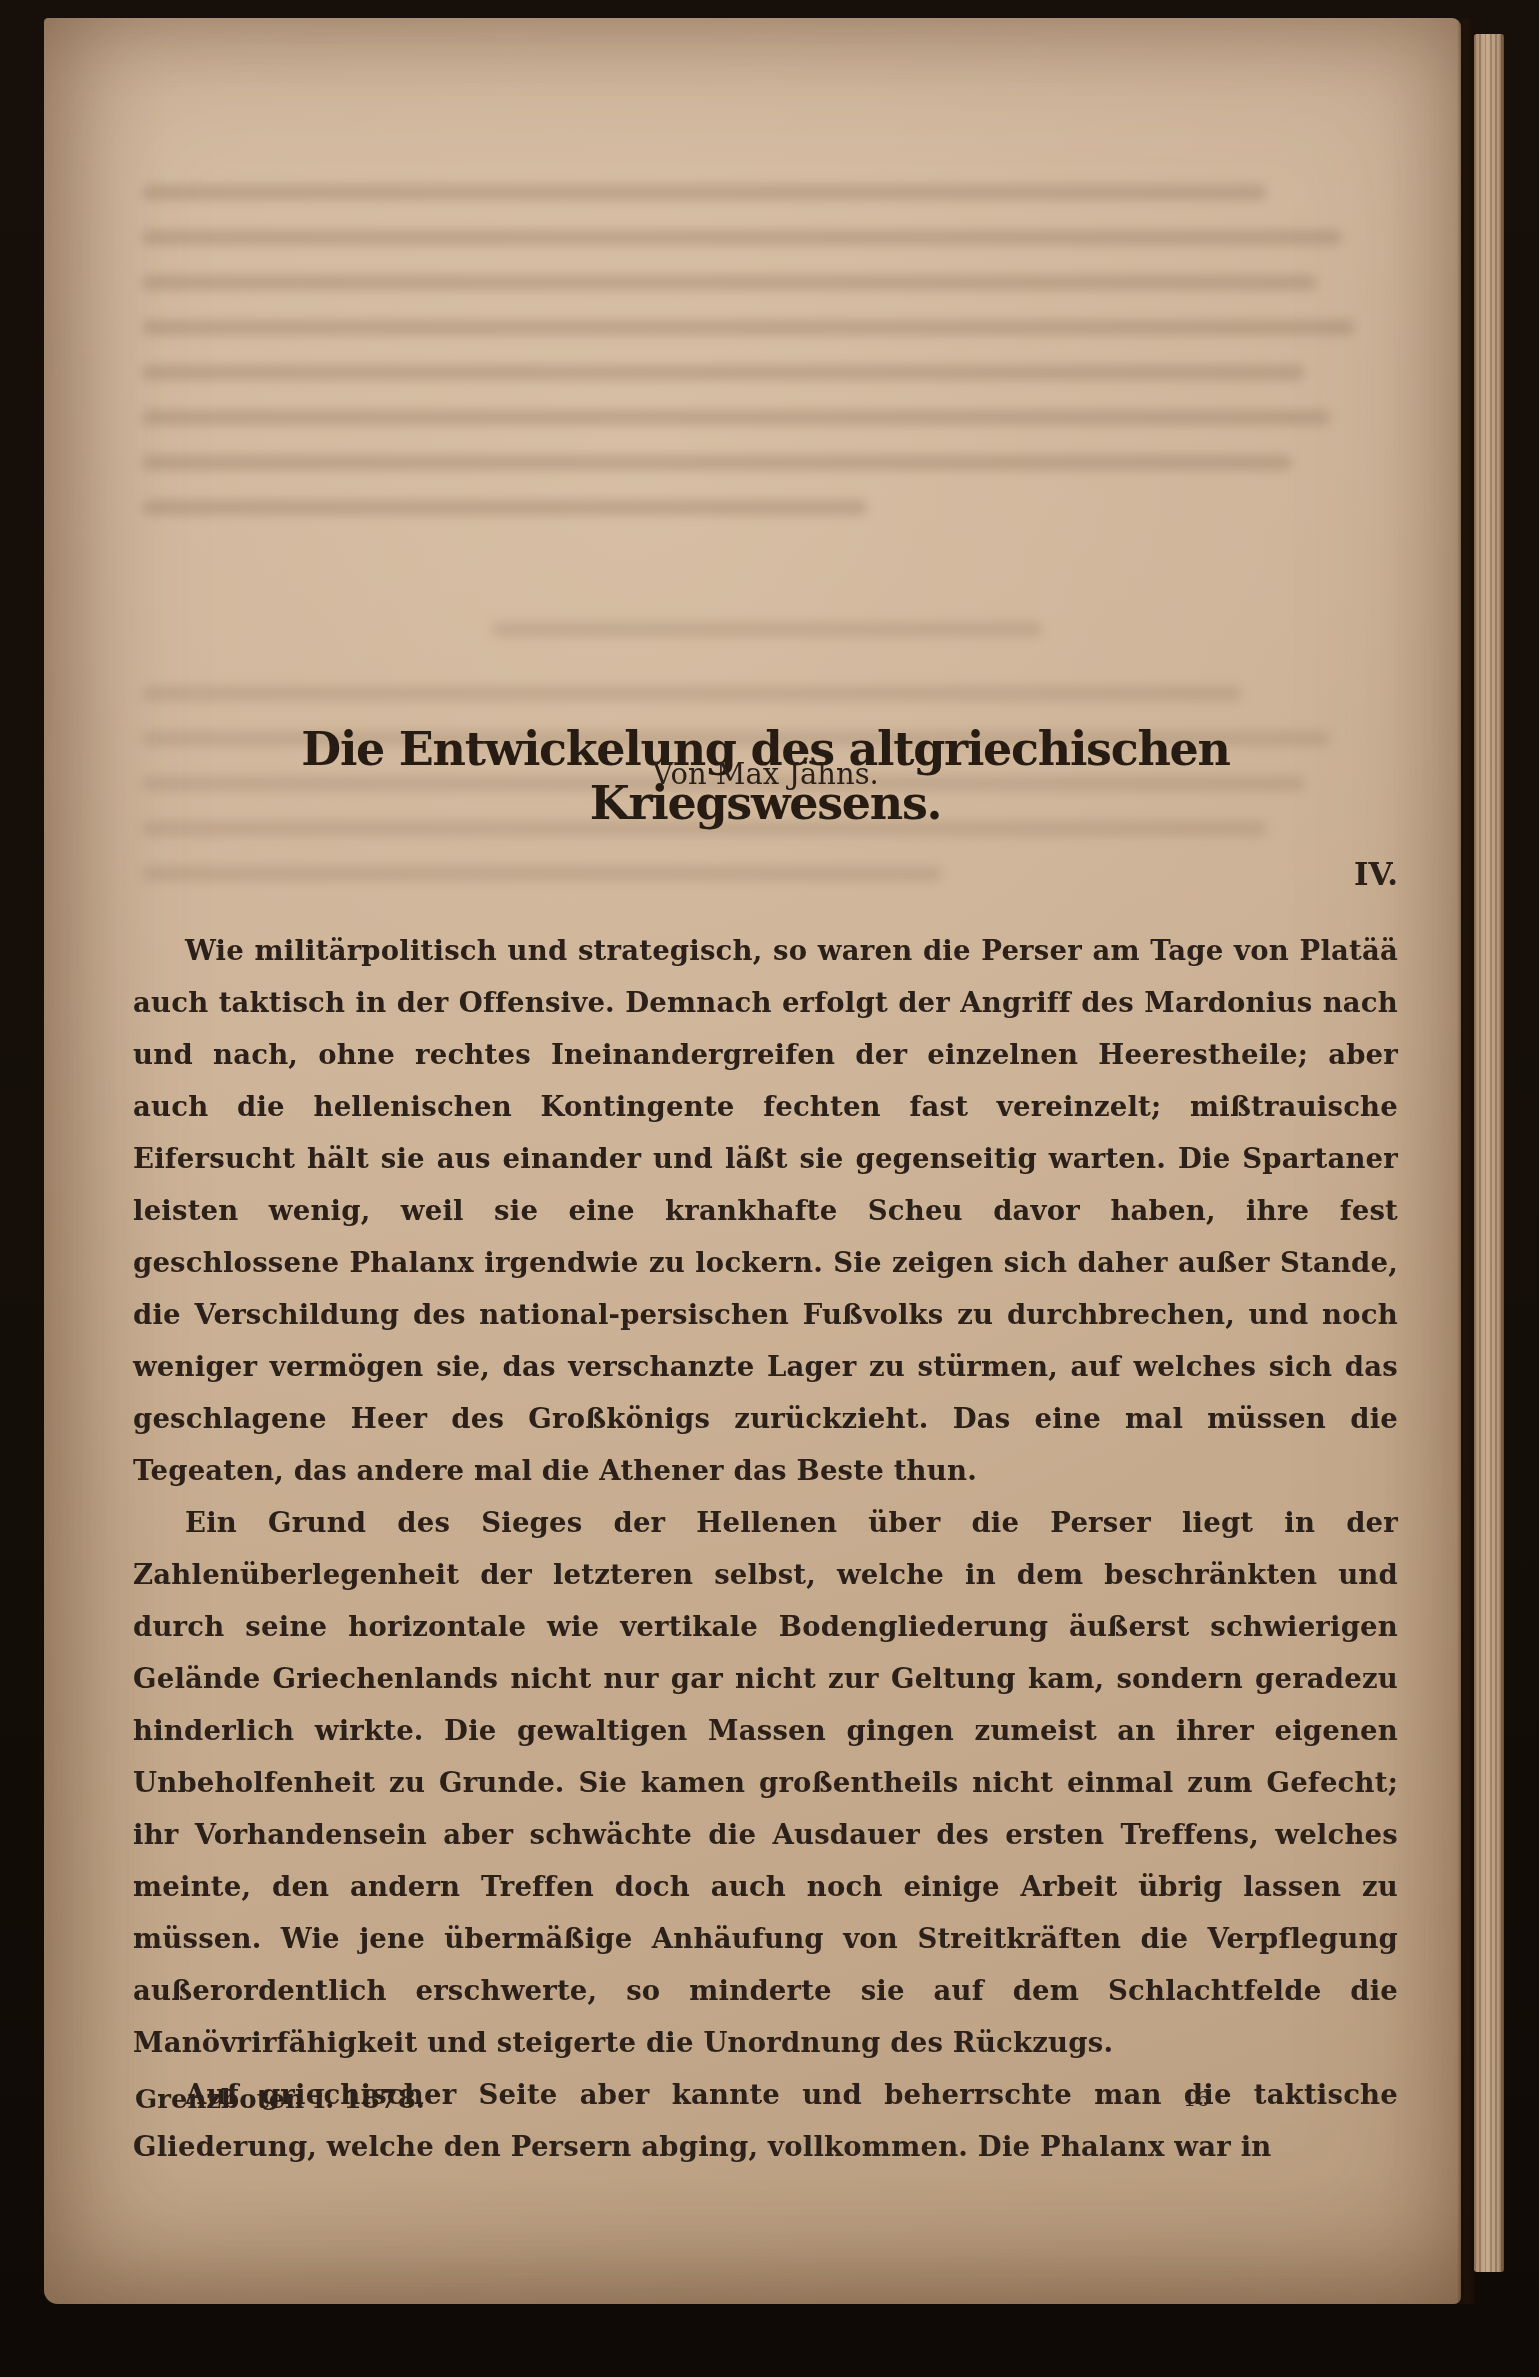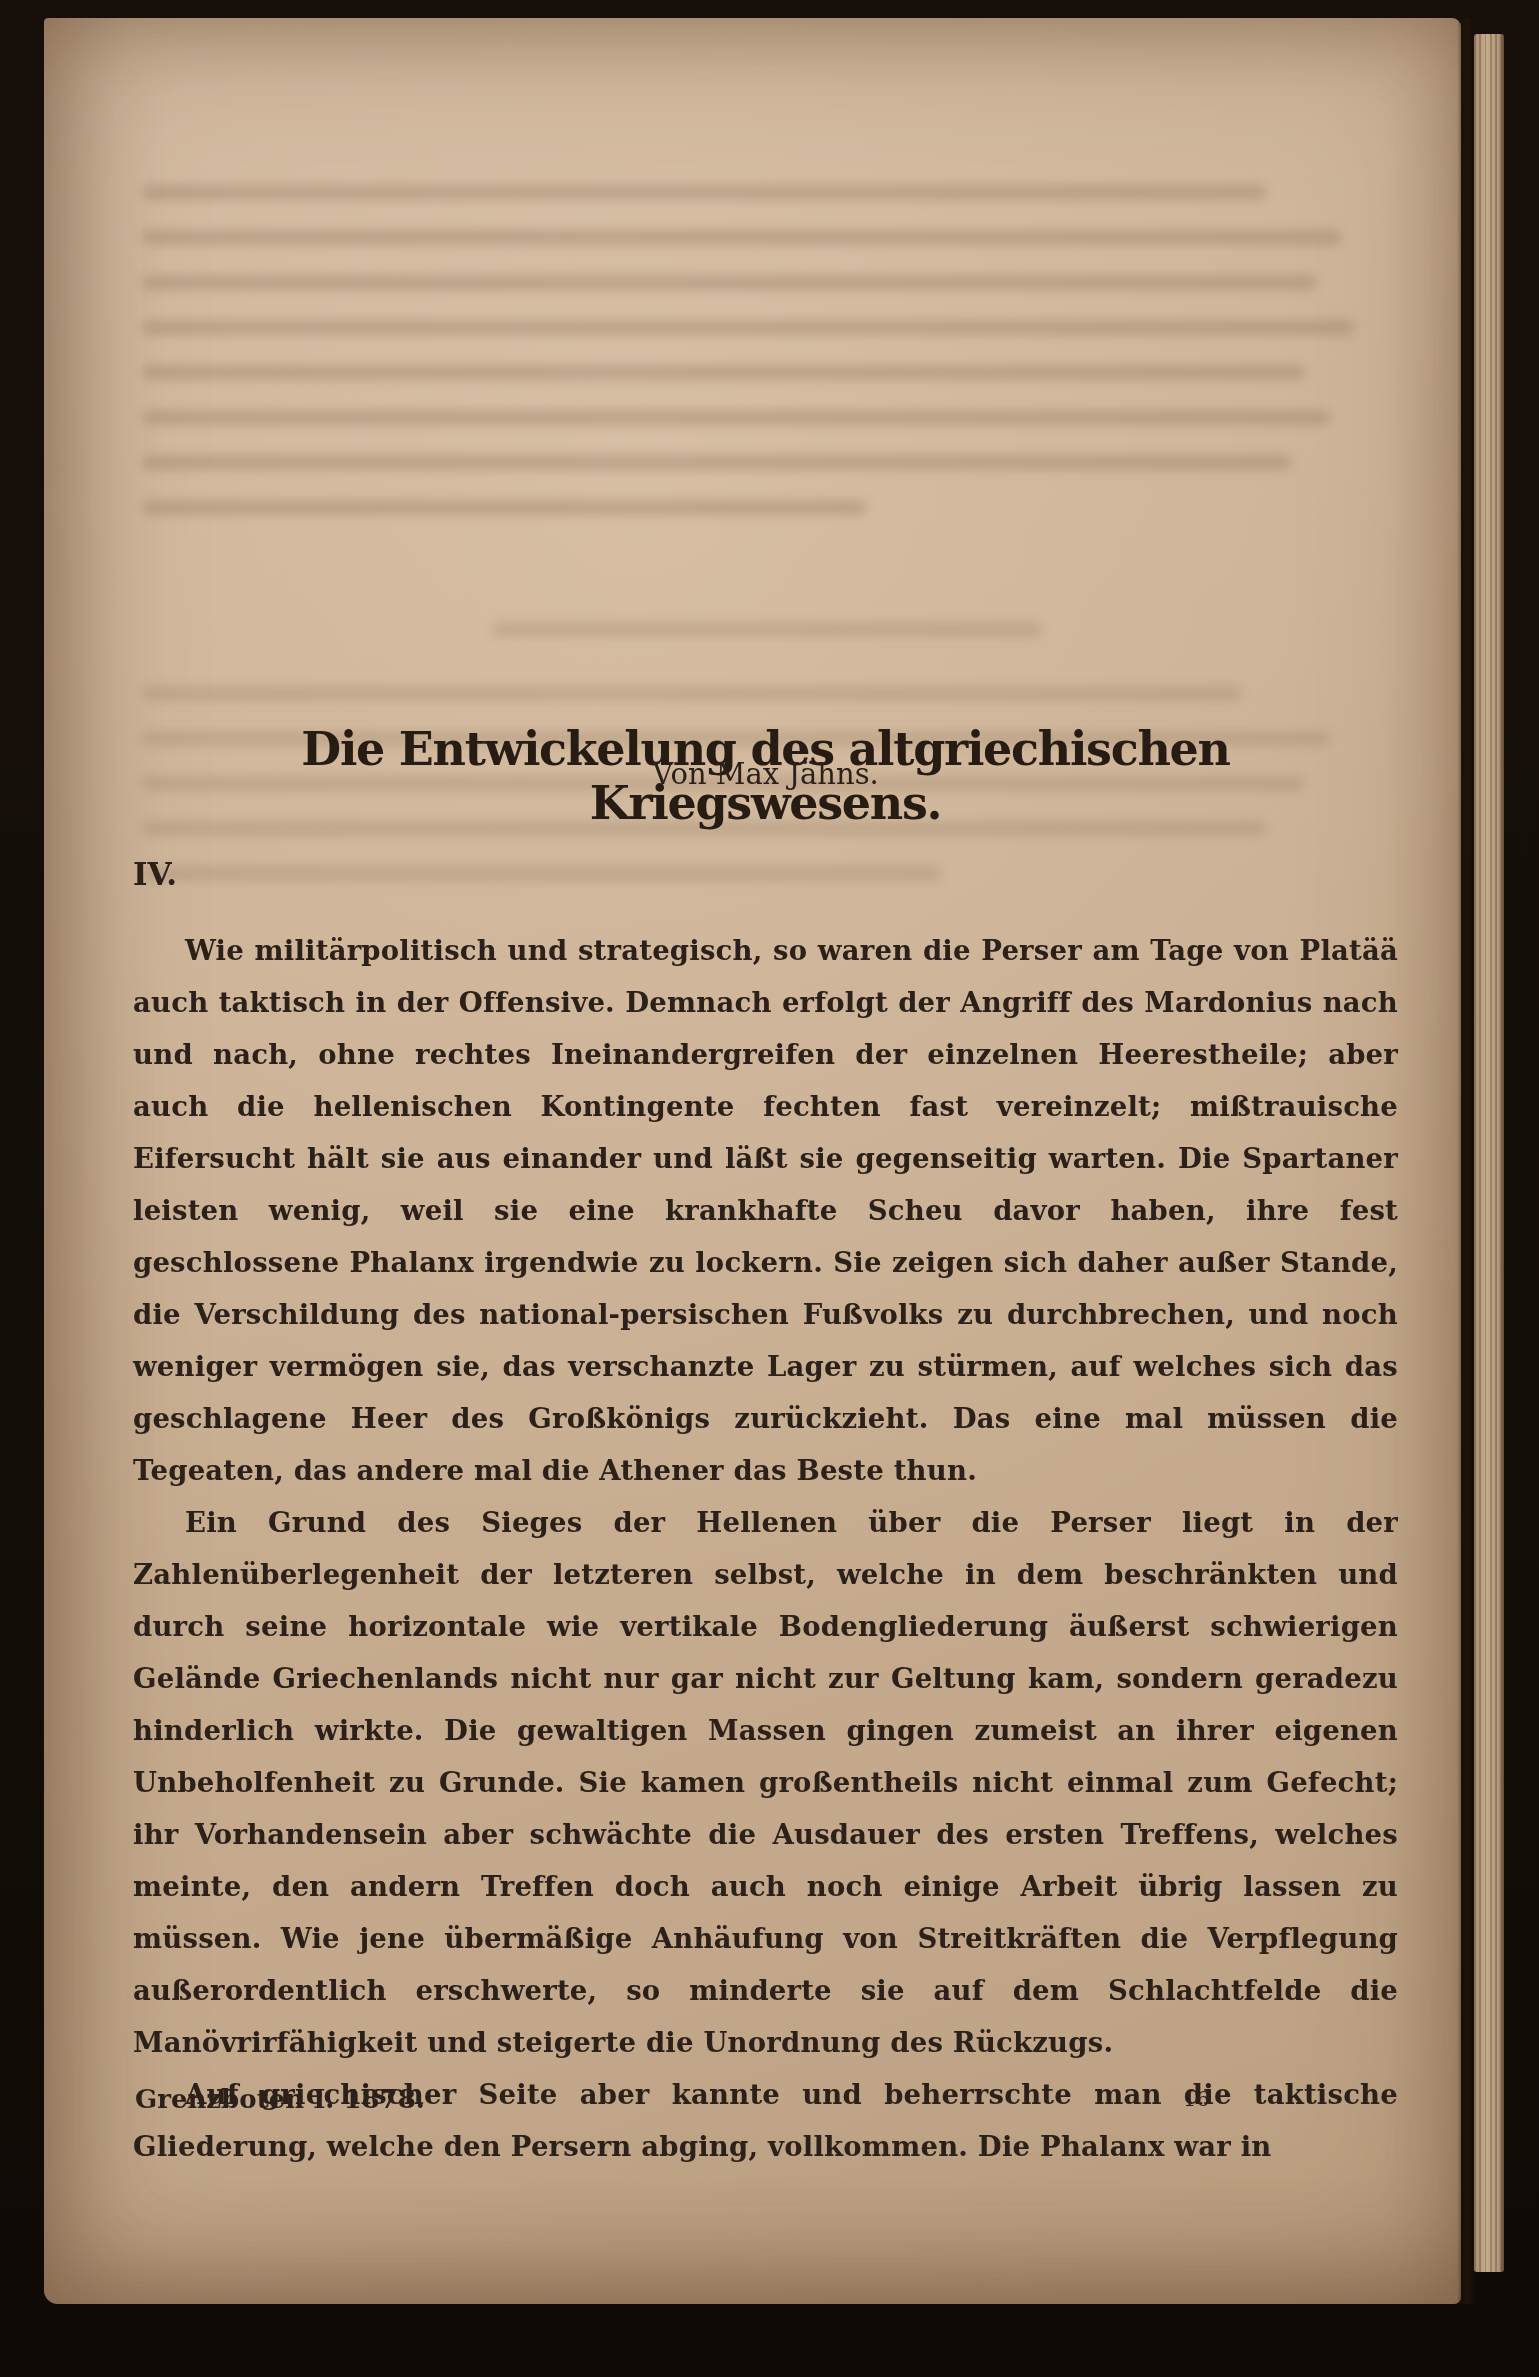--- a/index.html
+++ b/index.html
@@ -88,21 +88,21 @@
     left: 133px;
     width: 1265px;
     text-align: center;
     font-size: 29px;
     font-weight: normal;
   }
   .section-number {
     top: 856px;
     left: 133px;
     width: 1265px;
-    text-align: left;
+    text-align: right;
     font-size: 31px;
     font-weight: bold;
   }
   .body-text {
     top: 924px;
     left: 133px;
     width: 1265px;
     font-size: 27.5px;
     line-height: 52px;
     text-align: justify;

